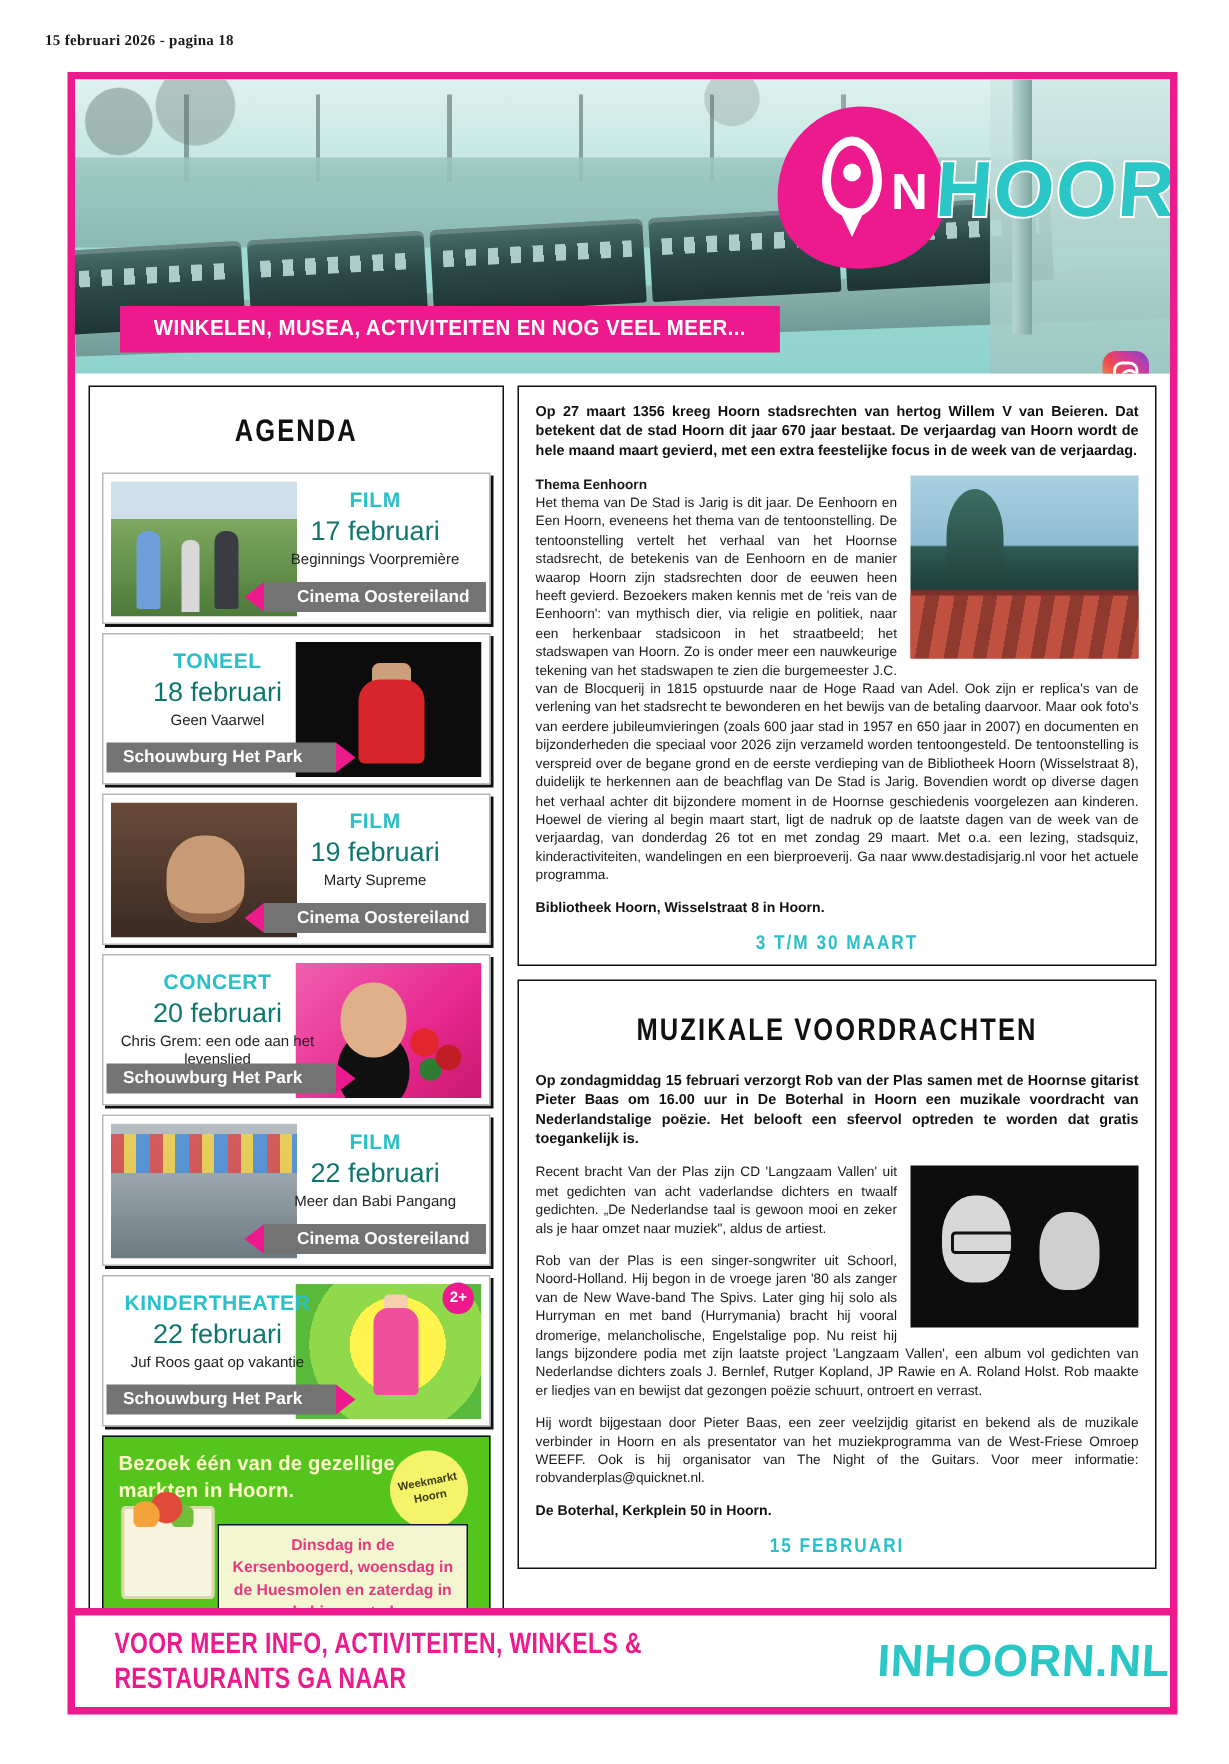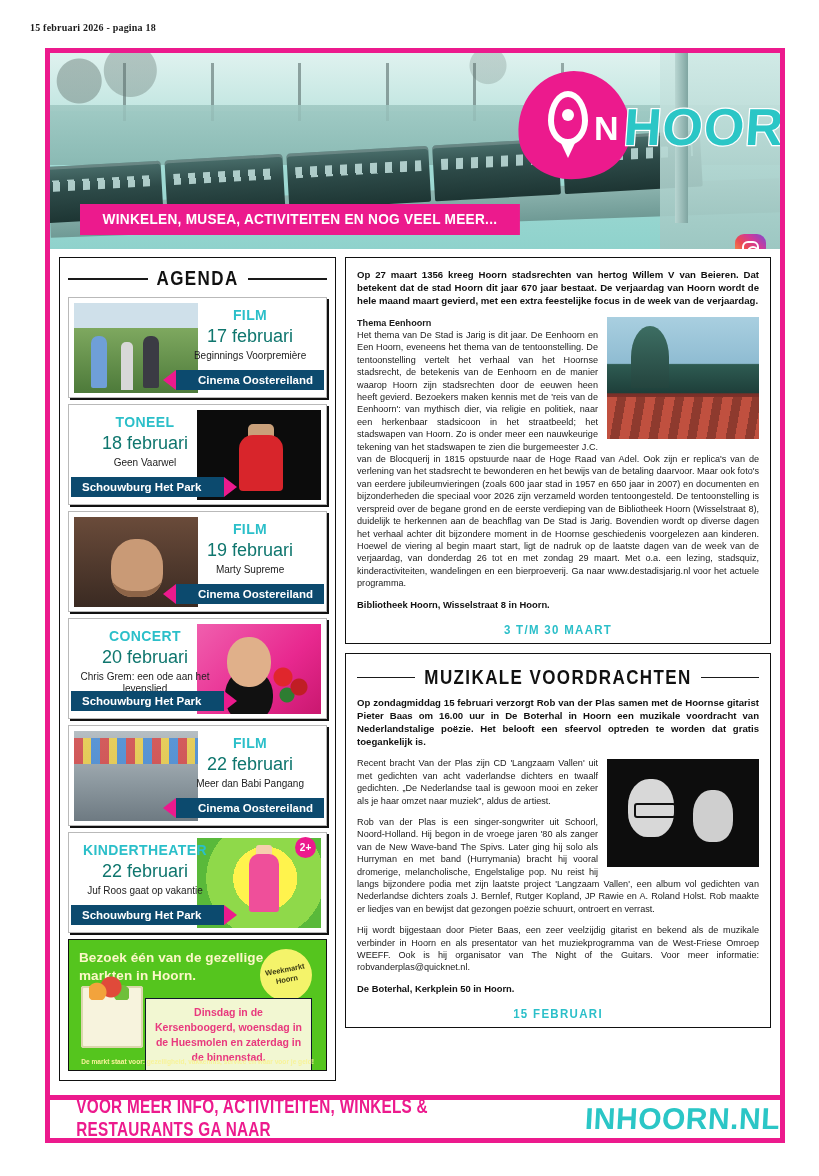--- a/index.html
+++ b/index.html
@@ -138,21 +138,21 @@
     content:""; position:absolute; left:50%; top:50%; width:8px; height:8px;
     margin:-4px 0 0 -4px; border:2.2px solid #fff; border-radius:50%;
   }
 
   
   .content { display:flex; gap:9px; padding:8px 9px 0 9px; }
   .col-left  { width:281px; }
   .col-right { width:432px; }
 
   
-  .sec-head { display:flex; align-items:center; gap:9px; margin:4px 0 8px 0; }
+  .sec-head { display:flex; align-items:center; gap:9px; margin:4px 0 8px 0;flex-direction:column; }
   .sec-head .rule { flex:1; height:1.6px; background:#1a1a1a; }
   .sec-head .txt {
     font-family:"Liberation Sans", sans-serif;
     font-weight:bold; font-size:17px; letter-spacing:1.4px;
     color:#111; transform: scaleY(1.22); transform-origin:center;
   }
 
   .panel { border:1.4px solid #111; padding:7px 8px 9px 8px; background:#fff; }
 
   
@@ -171,21 +171,21 @@
   .card.img-right .info { left:3px; }
   .card .genre {
     font-weight:bold; font-size:14px; color:#2bbfc9;
     letter-spacing:.4px;
   }
   .card .date { font-size:18px; color:#0f766e; margin-top:3px; }
   .card .title { font-size:10px; color:#222; margin-top:3px; line-height:12px; }
 
   .venue {
     position:absolute; bottom:7px; height:20px;
-    background:#0c4a6e; color:#fff;
+    background:#737373; color:#fff;
     font-weight:bold; font-size:11.5px; line-height:20px;
     padding:0 11px; white-space:nowrap; z-index:3;
   }
   .card.img-left  .venue { right:2px; padding-left:22px; }
   .card.img-left  .venue::before {
     content:""; position:absolute; left:-13px; top:0;
     border-top:10px solid transparent; border-bottom:10px solid transparent;
     border-right:13px solid #ec1a8d;
   }
   .card.img-right .venue { left:2px; padding-right:22px; }
@@ -305,21 +305,21 @@
   }
   .photo-artists::before {
     content:""; position:absolute; left:18%; top:40%; width:38px; height:11px;
     border:2.5px solid #111; border-radius:3px; z-index:2;
   }
 
   .clear { clear:both; }
 
   
   .footer {
-    position:absolute; left:0; right:0; bottom:0; height:43px;
+    position:absolute; left:0; right:0; bottom:0; height:66px;
     border-top:5px solid #ec1a8d;
     display:flex; align-items:center; gap:10px;
     background:#fff;
   }
   .footer .f1 {
     font-weight:bold; font-size:17px; color:#ec1a8d; letter-spacing:.3px;
     transform: scaleX(.9) scaleY(1.15);
   }
   .footer .f2 {
     font-weight:bold; font-size:30px; color:#2bc6c6; letter-spacing:.5px;

